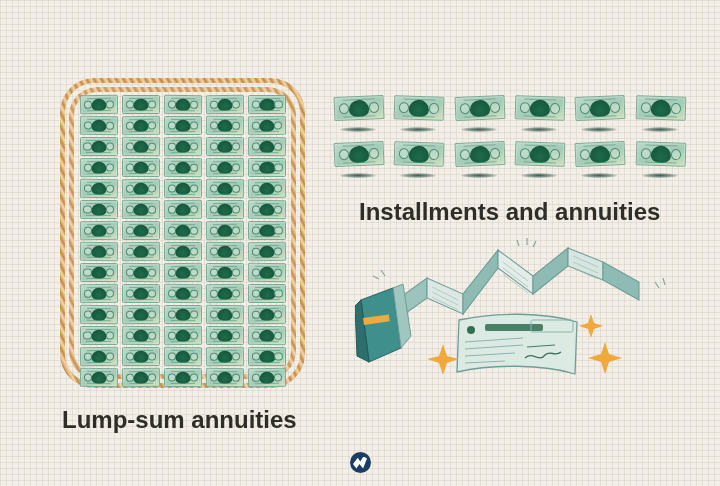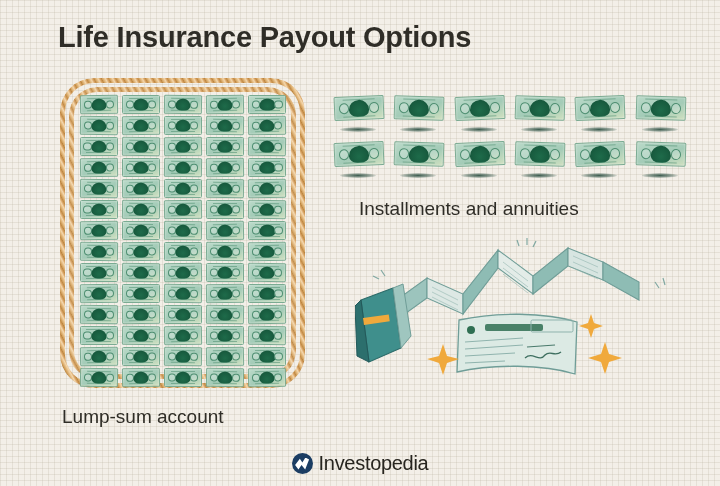--- a/index.html
+++ b/index.html
@@ -16,21 +16,21 @@
       linear-gradient(to right, rgba(195,188,172,.30) 1px, transparent 1px),
       linear-gradient(to bottom, rgba(195,188,172,.30) 1px, transparent 1px);
     background-size:6px 6px;
   }
   .title{
     position:absolute;left:58px;top:21px;
     font-size:29px;font-weight:bold;color:#2f2d27;
     letter-spacing:-.2px;
   }
   .caption{
-    position:absolute;font-size:19px;font-weight:normal;color:#2f2d27;
+    position:absolute;font-size:24px;font-weight:bold;color:#2f2d27;
   }
   #cap-lump{left:62px;top:406px;}
   #cap-install{left:359px;top:198px;}
   #cap-retained{left:370px;top:406px;}
 
   
   #rope-frame{position:absolute;left:60px;top:78px;width:245px;height:310px;}
   .rope{
     position:absolute;border-radius:34px;
     border:5px solid transparent;
@@ -121,21 +121,20 @@
     background:#fff;
     clip-path:polygon(0% 62%,34% 10%,52% 42%,74% 0%,100% 16%,72% 100%,46% 62%,24% 100%);
   }
   #logo-text{font-size:20px;color:#27251f;letter-spacing:-.3px;}
 </style>
 </head>
 <body>
 
 <div id="infographic">
 
-  <div class="title">Life Insurance Payout Options</div>
 
   <div id="rope-frame">
     <div class="rope" id="rope-outer"></div>
     <div class="rope" id="rope-inner"></div>
   </div>
 
   <div id="money-grid" style="grid-template-columns: repeat(5, 1fr);">
       <div class="bill grid-bill" style="transform: rotate(-1.1deg);">
         <span class="tick t"></span>
         <span class="seal l"></span>
@@ -621,21 +620,21 @@
       </div>
       <div class="bill grid-bill" style="transform: rotate(-1.1deg);">
         <span class="tick t"></span>
         <span class="seal l"></span>
         <span class="oval"></span>
         <span class="seal r"></span>
         <span class="tick b"></span>
       </div>
     </div>
 
-  <div class="caption" id="cap-lump">Lump-sum account</div>
+  <div class="caption" id="cap-lump">Lump-sum annuities</div>
 
   <div id="installments" style="grid-template-columns: repeat(6, 1fr); grid-template-rows: repeat(2, 1fr);">
       <div class="inst-cell">
         <div class="bill inst-bill">
           <span class="tick t"></span>
           <span class="seal l"></span>
           <span class="oval"></span>
           <span class="seal r"></span>
           <span class="tick b"></span>
         </div>
@@ -818,16 +817,15 @@
           <path d="M181,9 L178,15"></path>
         <path d="M300,50 L304,56"></path>
           <path d="M308,46 L310,53"></path>
       </g>
     </svg>
   </div>
 
 
   <div id="logo">
     <div id="logo-mark"></div>
-    <div id="logo-text">Investopedia</div>
   </div>
 
 </div>
 
 </body></html>

